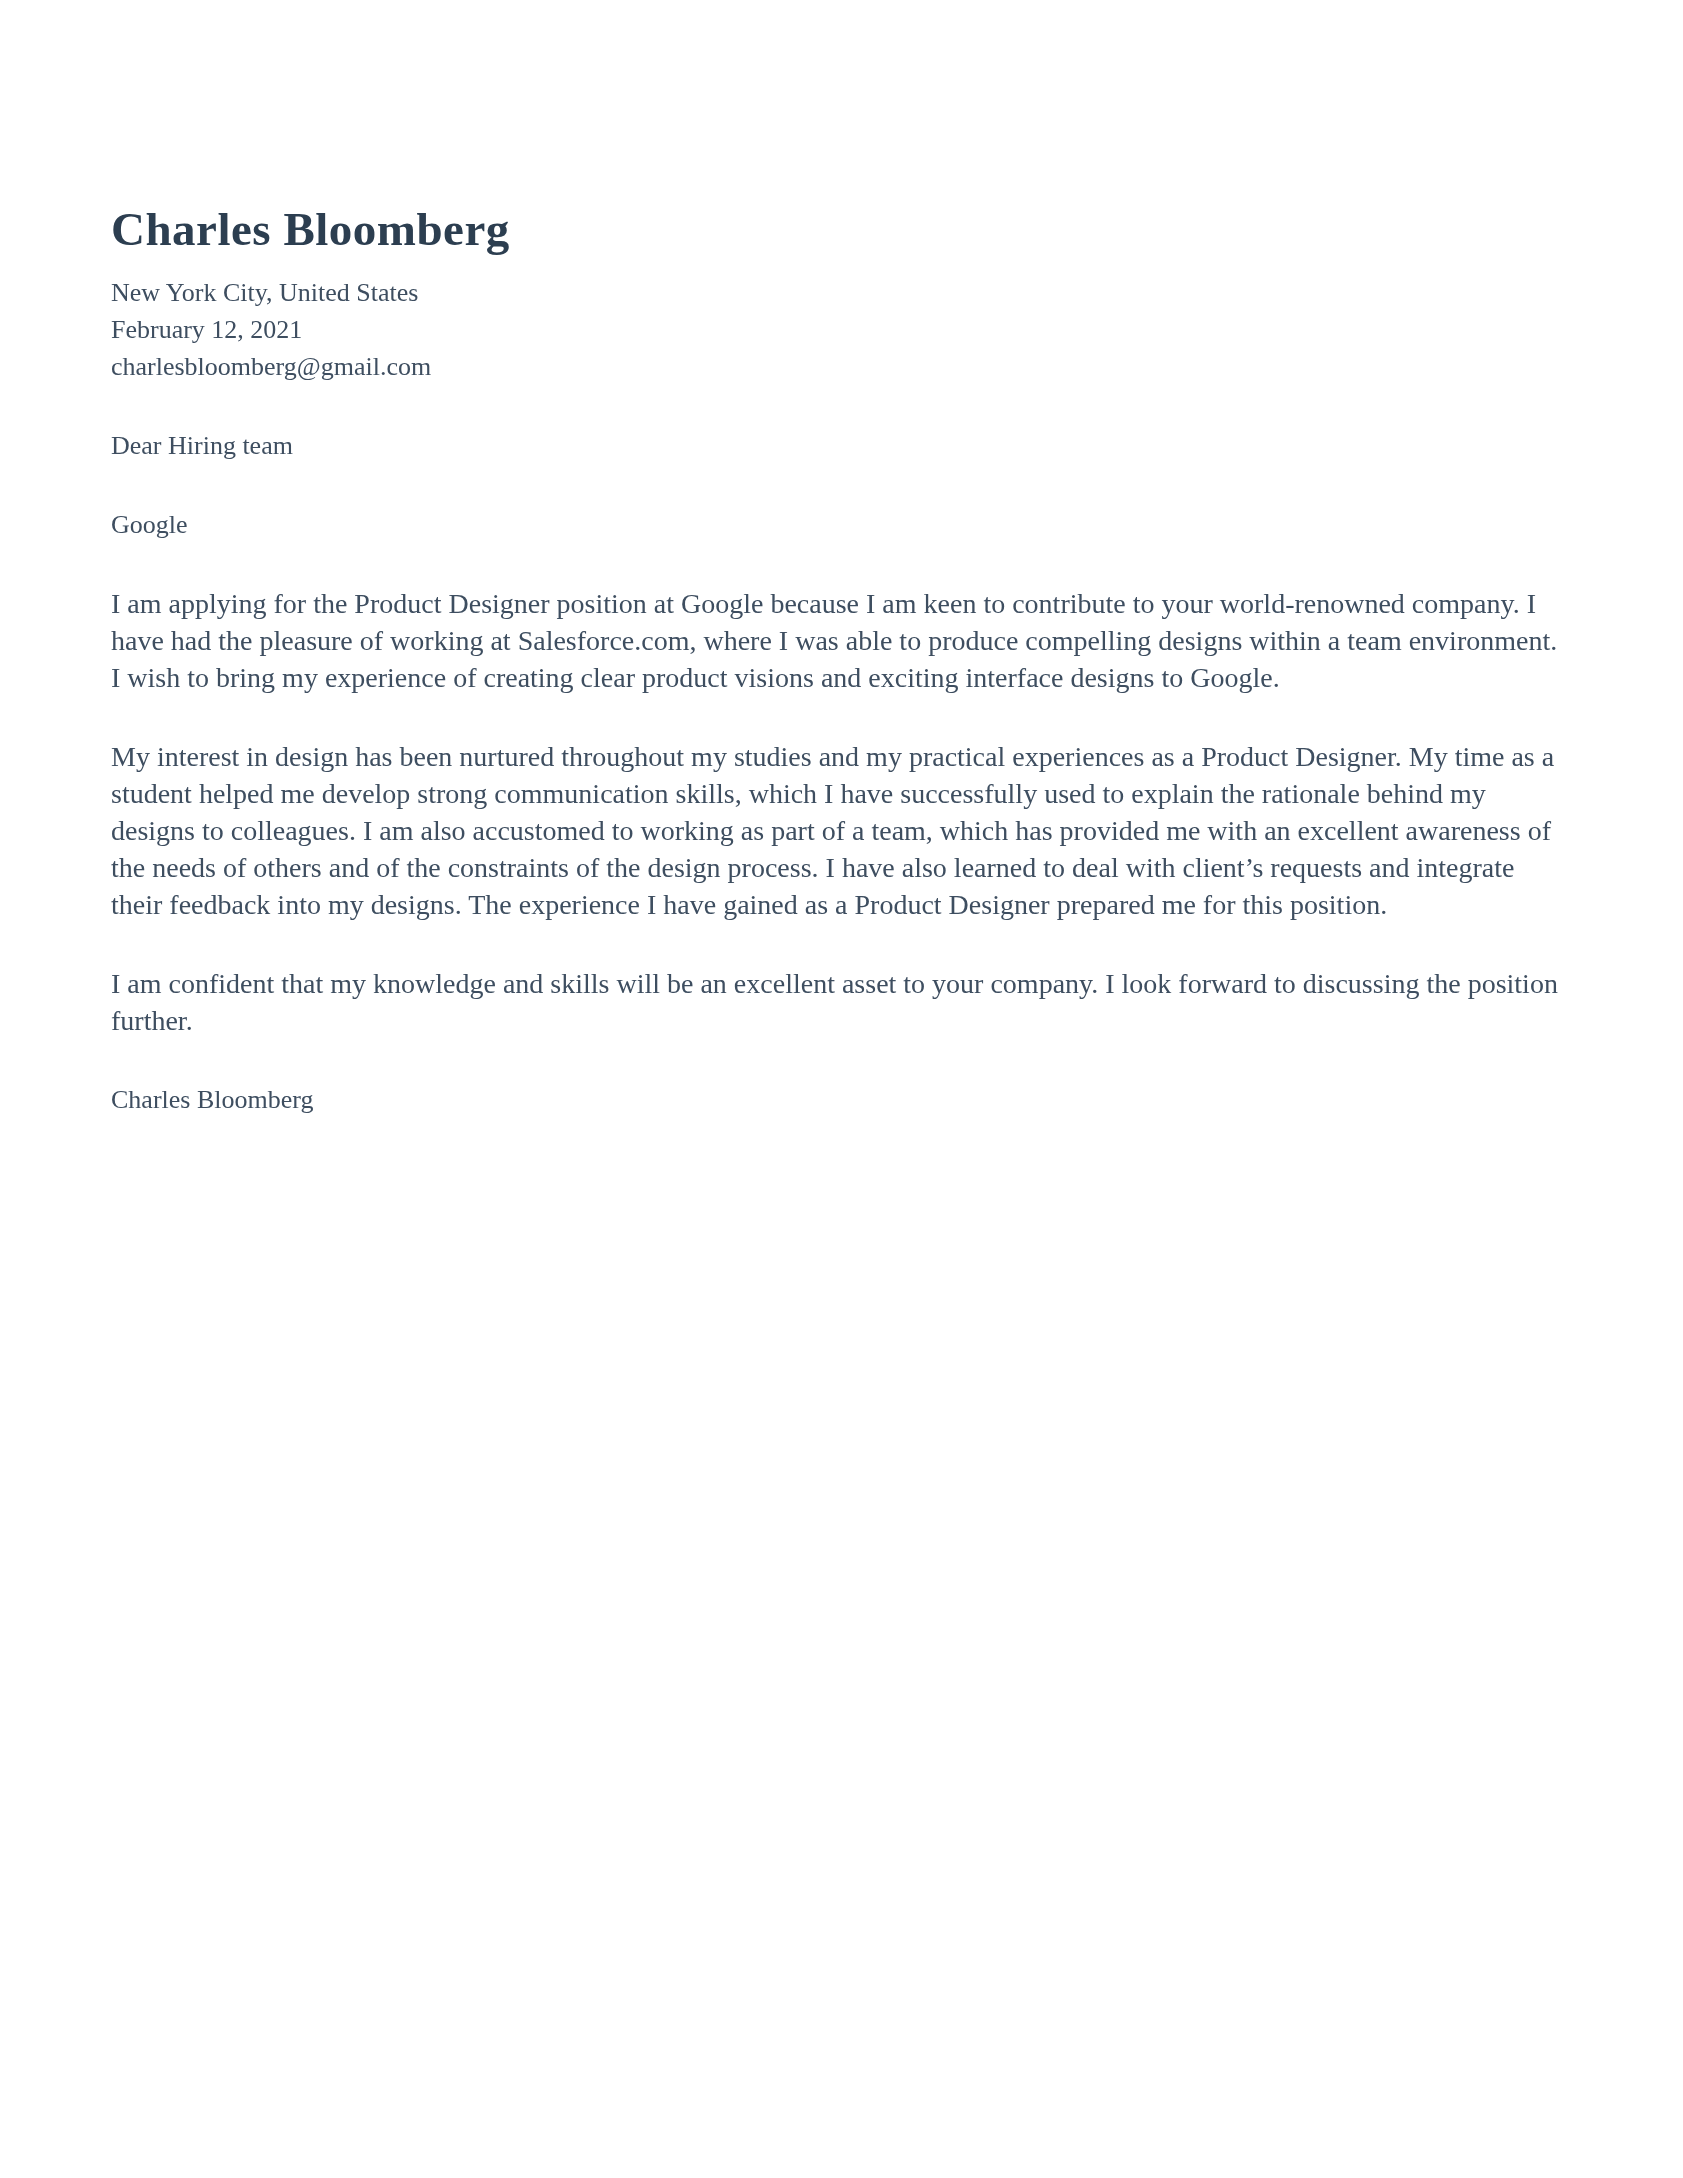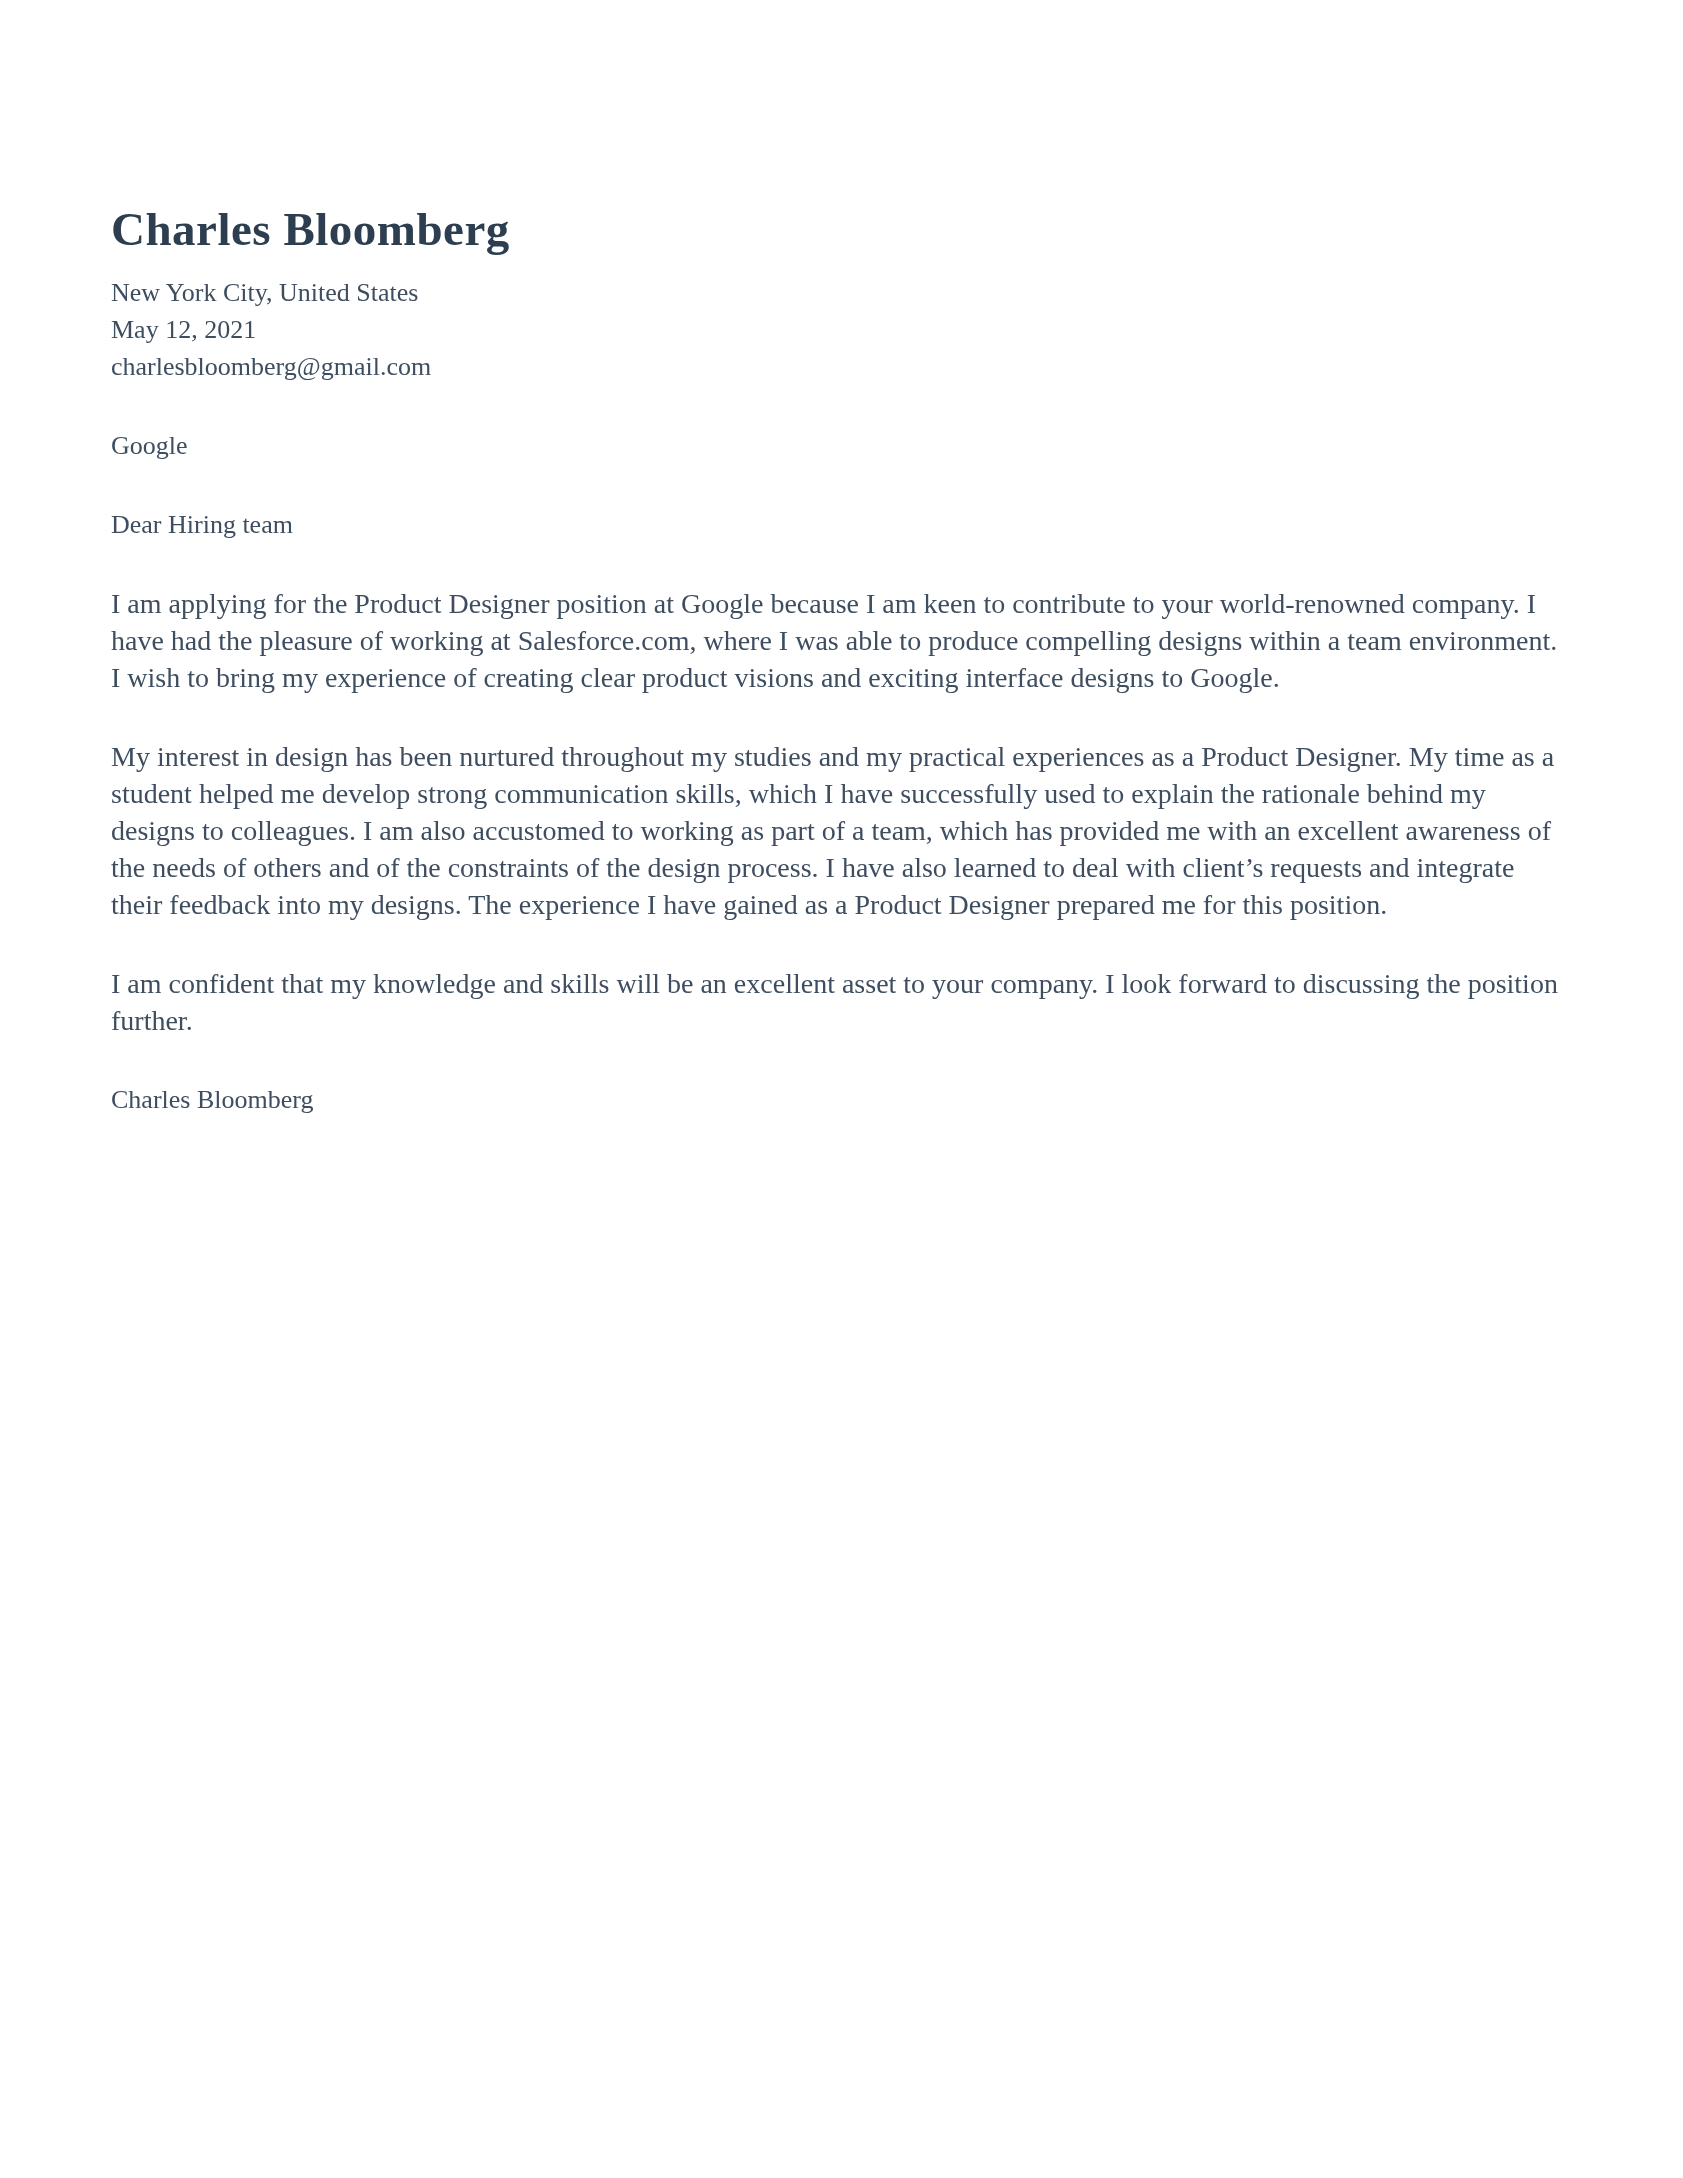--- a/index.html
+++ b/index.html
@@ -73,28 +73,28 @@
 </head>
 <body>
 
 <div class="page">
 
   <header>
     <h1 class="letter-name">Charles Bloomberg</h1>
 
     <div class="contact-block">
       <div>New York City, United States</div>
-      <div>May 12, 2021</div>
+      <div>February 12, 2021</div>
       <div>charlesbloomberg@gmail.com</div>
     </div>
   </header>
 
+  <div class="line-block">Dear Hiring team</div>
+
   <div class="line-block">Google</div>
-
-  <div class="line-block">Dear Hiring team</div>
 
   <p class="body-paragraph">I am applying for the Product Designer position at Google because I am keen to contribute to your world-renowned company. I have had the pleasure of working at Salesforce.com, where I was able to produce compelling designs within a team environment. I wish to bring my experience of creating clear product visions and exciting interface designs to Google.</p>
 
   <p class="body-paragraph">My interest in design has been nurtured throughout my studies and my practical experiences as a Product Designer. My time as a student helped me develop strong communication skills, which I have successfully used to explain the rationale behind my designs to colleagues. I am also accustomed to working as part of a team, which has provided me with an excellent awareness of the needs of others and of the constraints of the design process. I have also learned to deal with client’s requests and integrate their feedback into my designs. The experience I have gained as a Product Designer prepared me for this position.</p>
 
   <p class="body-paragraph">I am confident that my knowledge and skills will be an excellent asset to your company. I look forward to discussing the position further.</p>
 
 
   <div class="signature-block">Charles Bloomberg</div>
 

